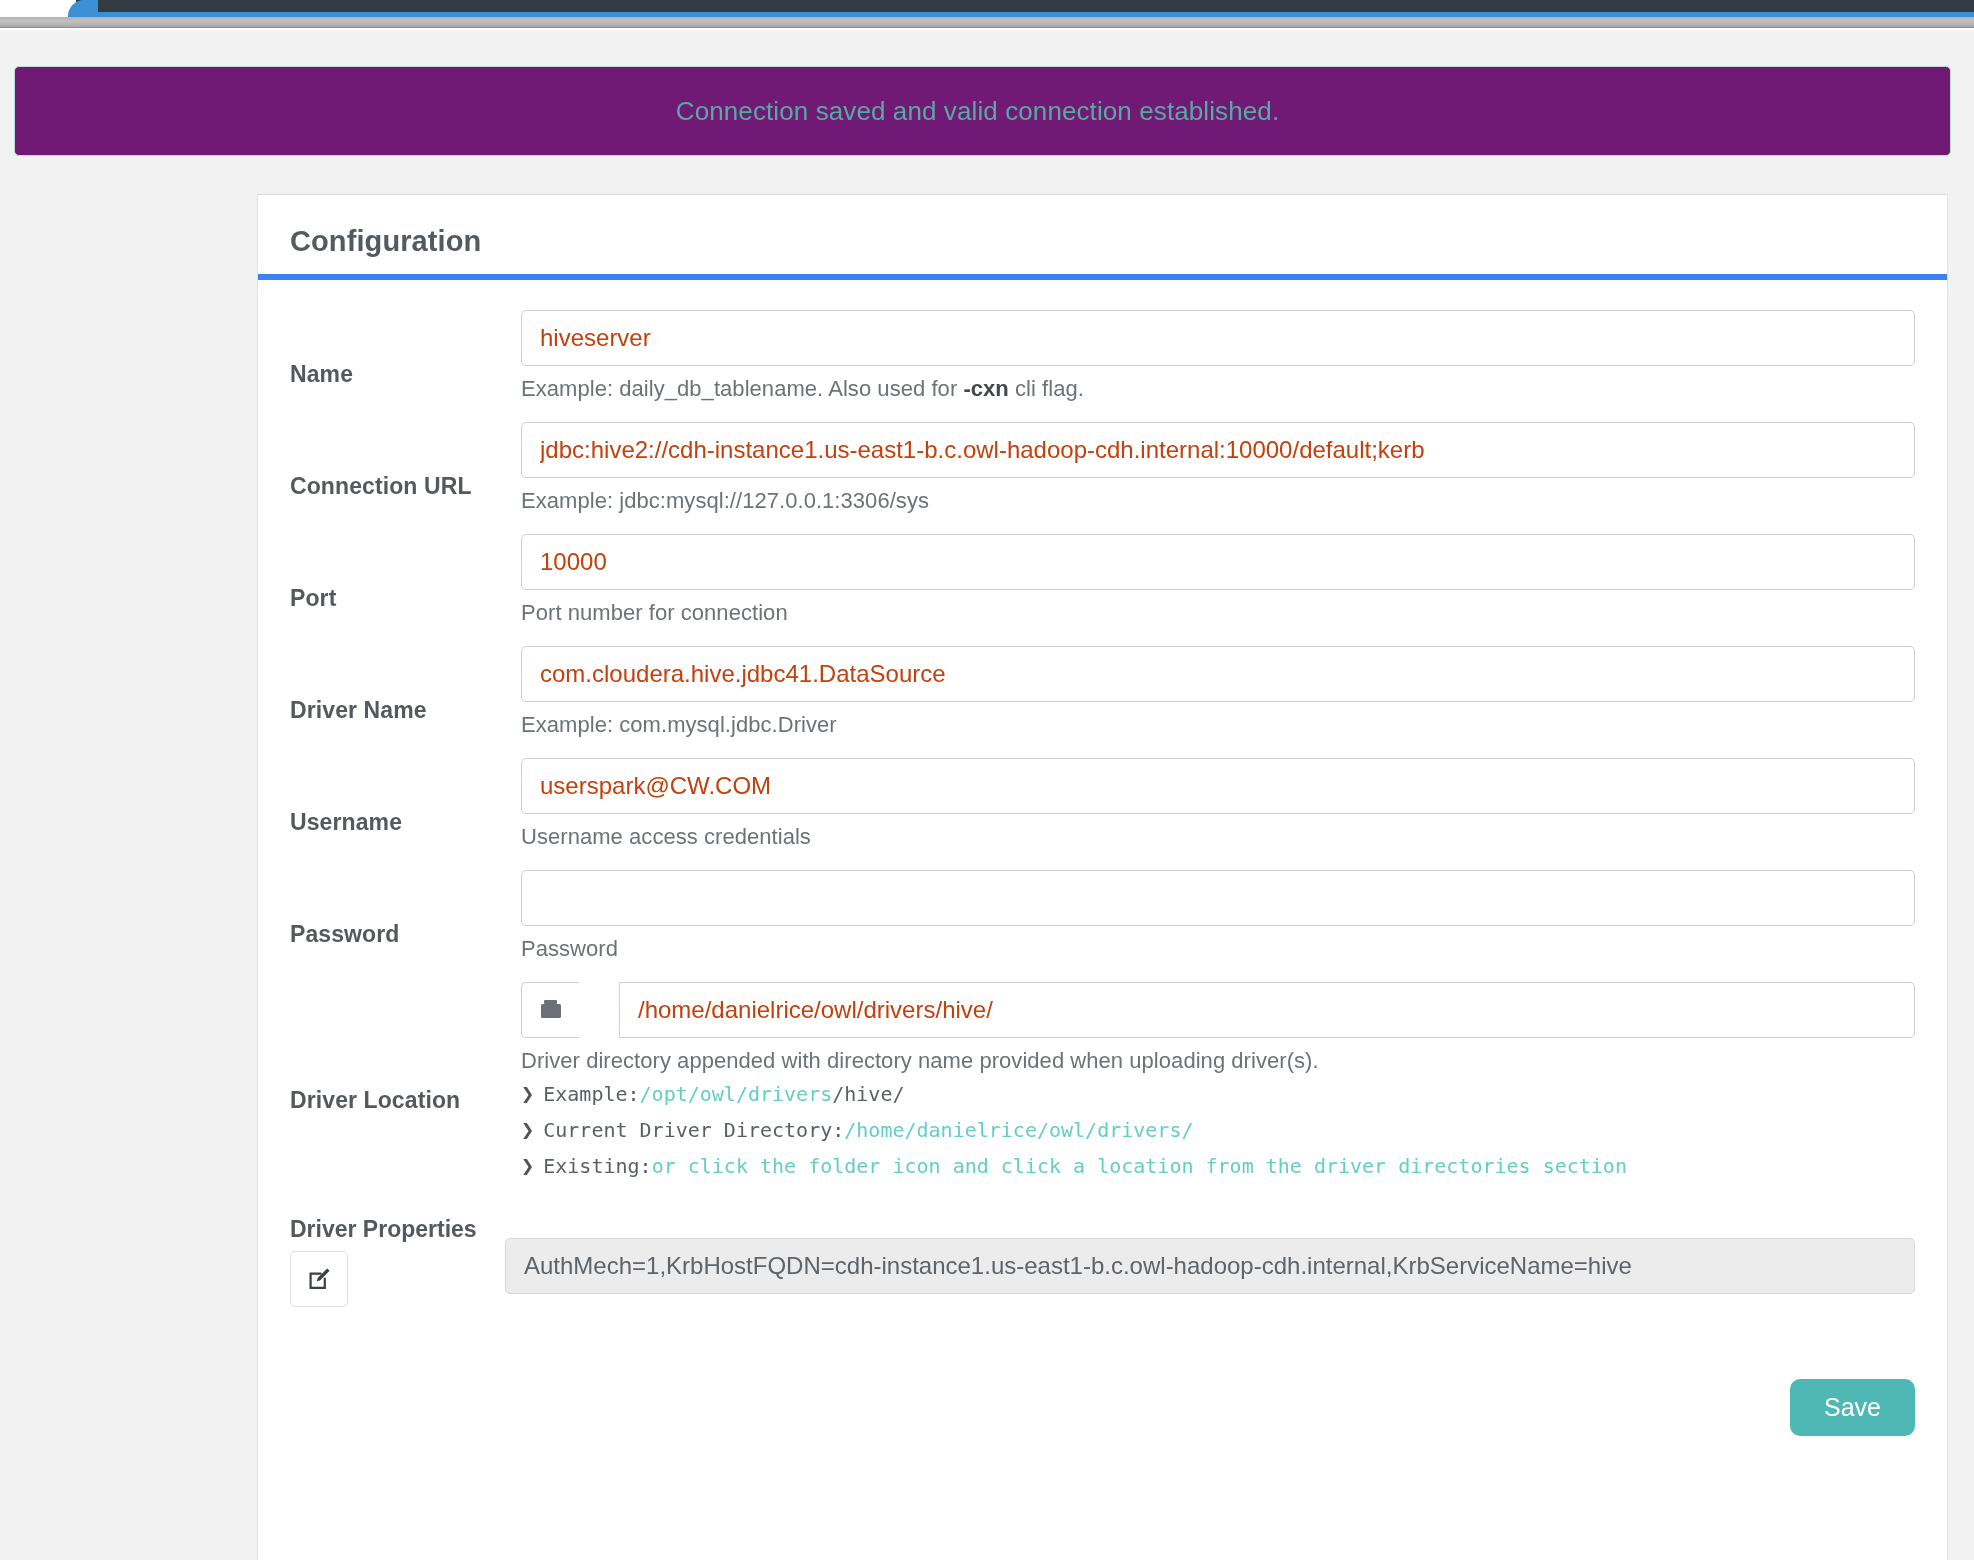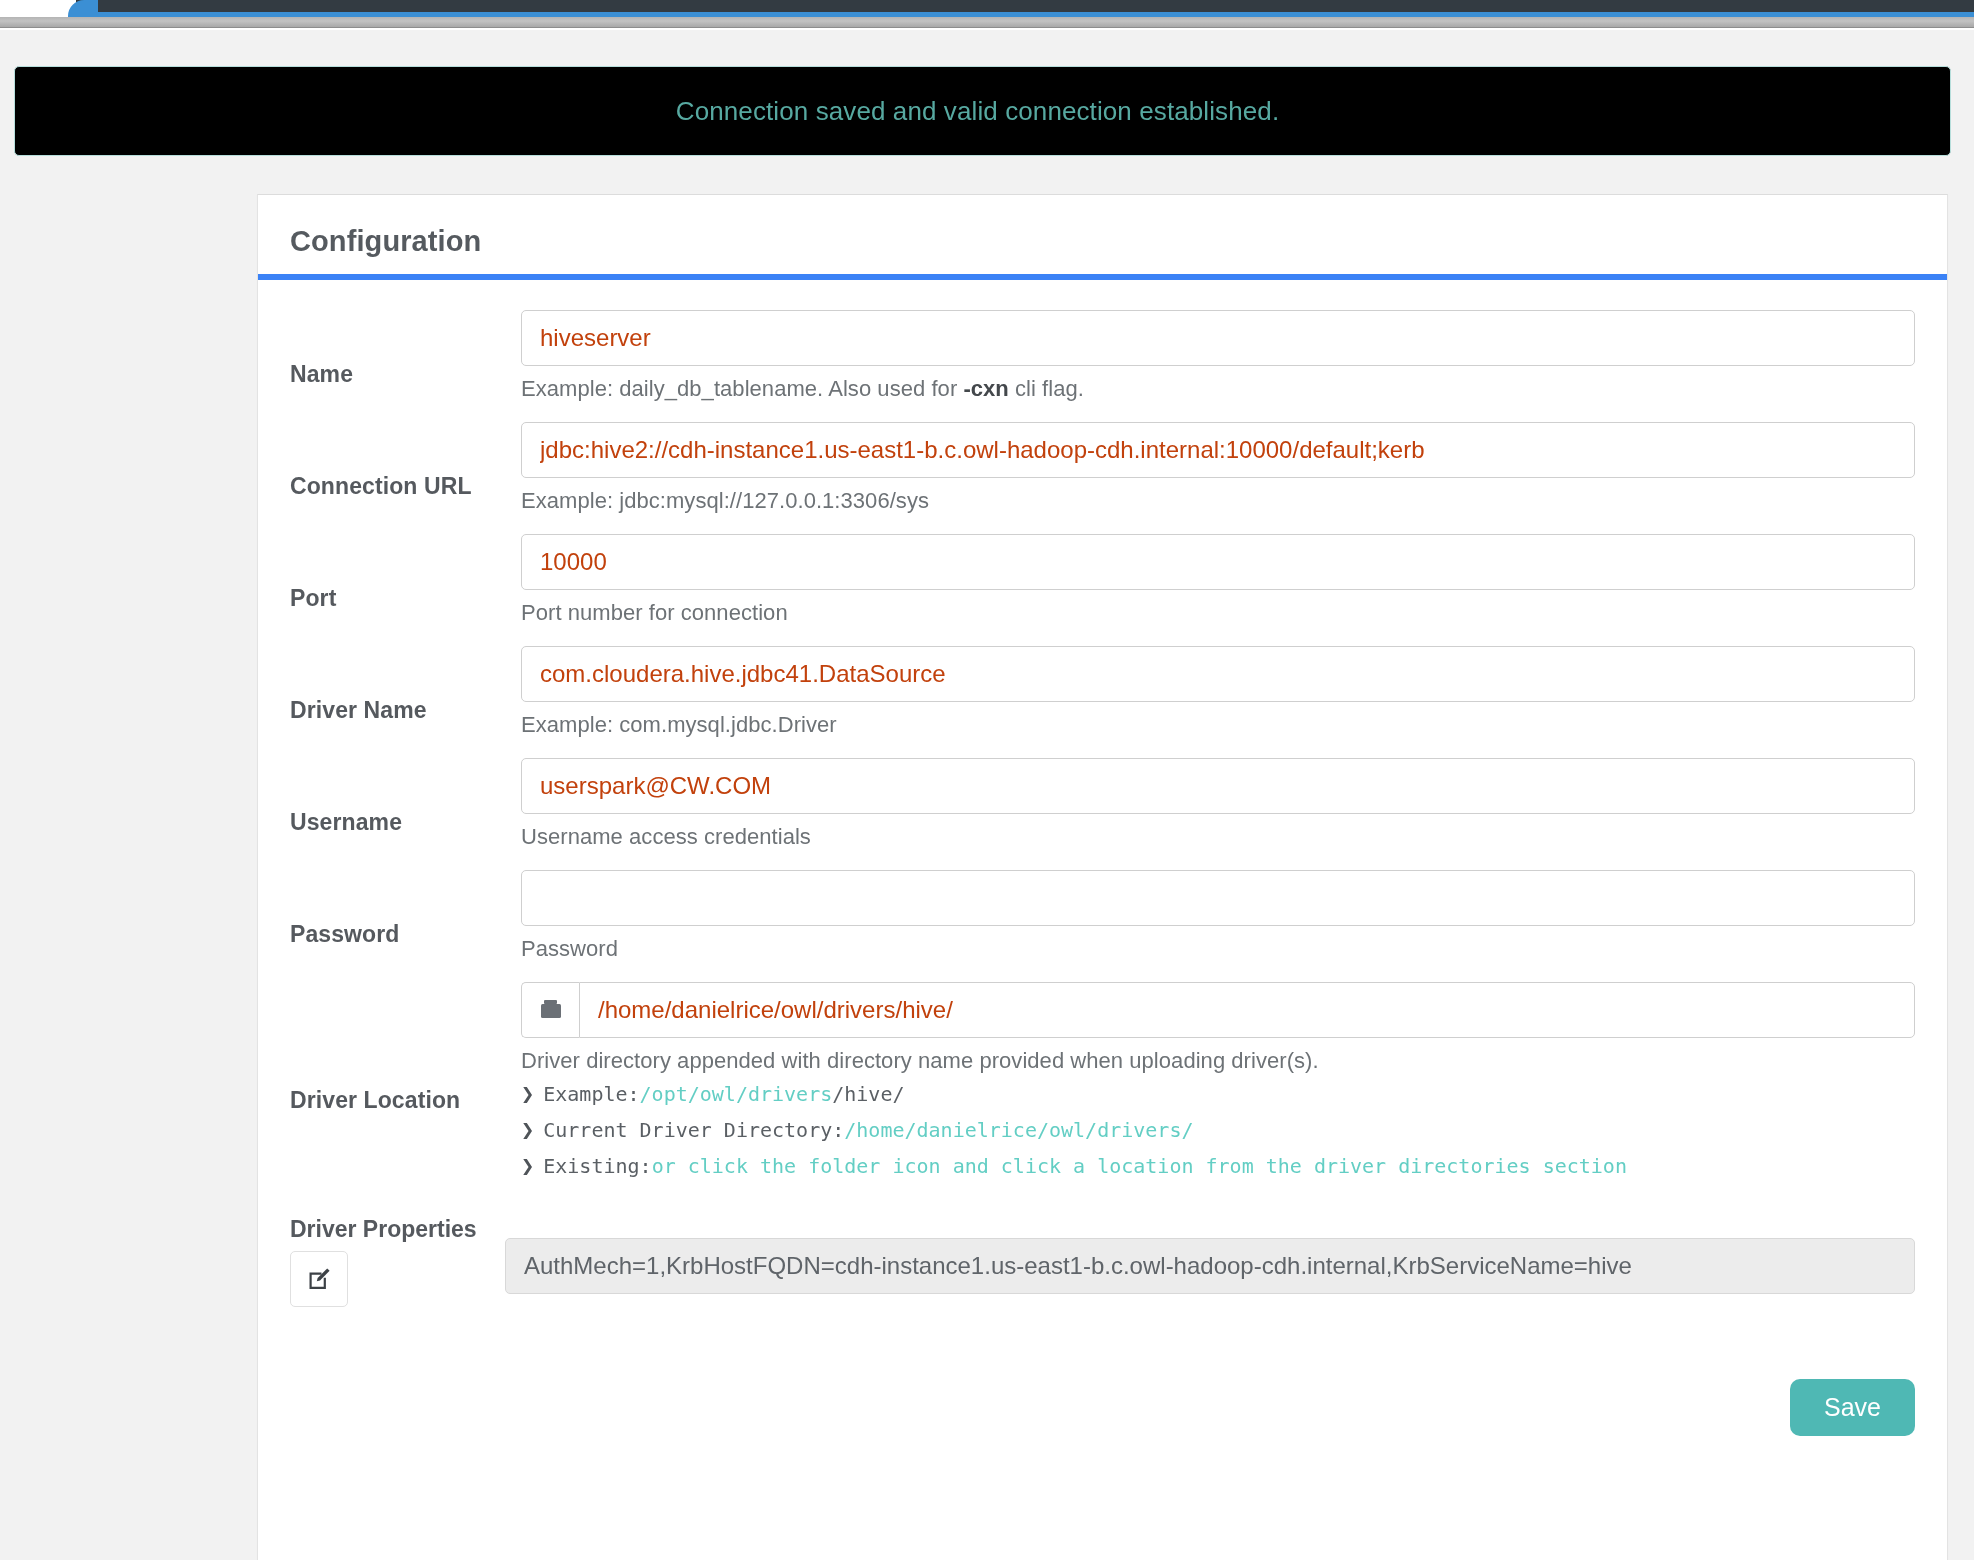--- a/index.html
+++ b/index.html
@@ -50,21 +50,21 @@
     position: relative;
     width: 100%;
     height: 1530px;
     background: #f2f2f2;
     padding-top: 18px;
   }
 
   
   .alert {
     margin: 18px 23px 0 14px;
-    background: #000000;
+    background: #701a75;
     border: 1px solid #b6dedb;
     border-radius: 5px;
     height: 90px;
     display: flex;
     align-items: center;
     justify-content: center;
     padding-right: 10px;
   }
   .alert-text {
     color: #57a9a1;
@@ -160,20 +160,21 @@
     border-bottom-left-radius: 5px;
     background: #ffffff;
     display: flex;
     align-items: center;
     justify-content: center;
     cursor: pointer;
   }
   .input-group .input {
     border-top-left-radius: 0;
     border-bottom-left-radius: 0;
+    margin-left: 40px;
   }
   .folder-ico { display:block; }
 
   
   .hint-list { margin-top: 4px; }
   .hint {
     display: flex;
     align-items: baseline;
     font-family: "DejaVu Sans Mono", monospace;
     font-size: 20px;

